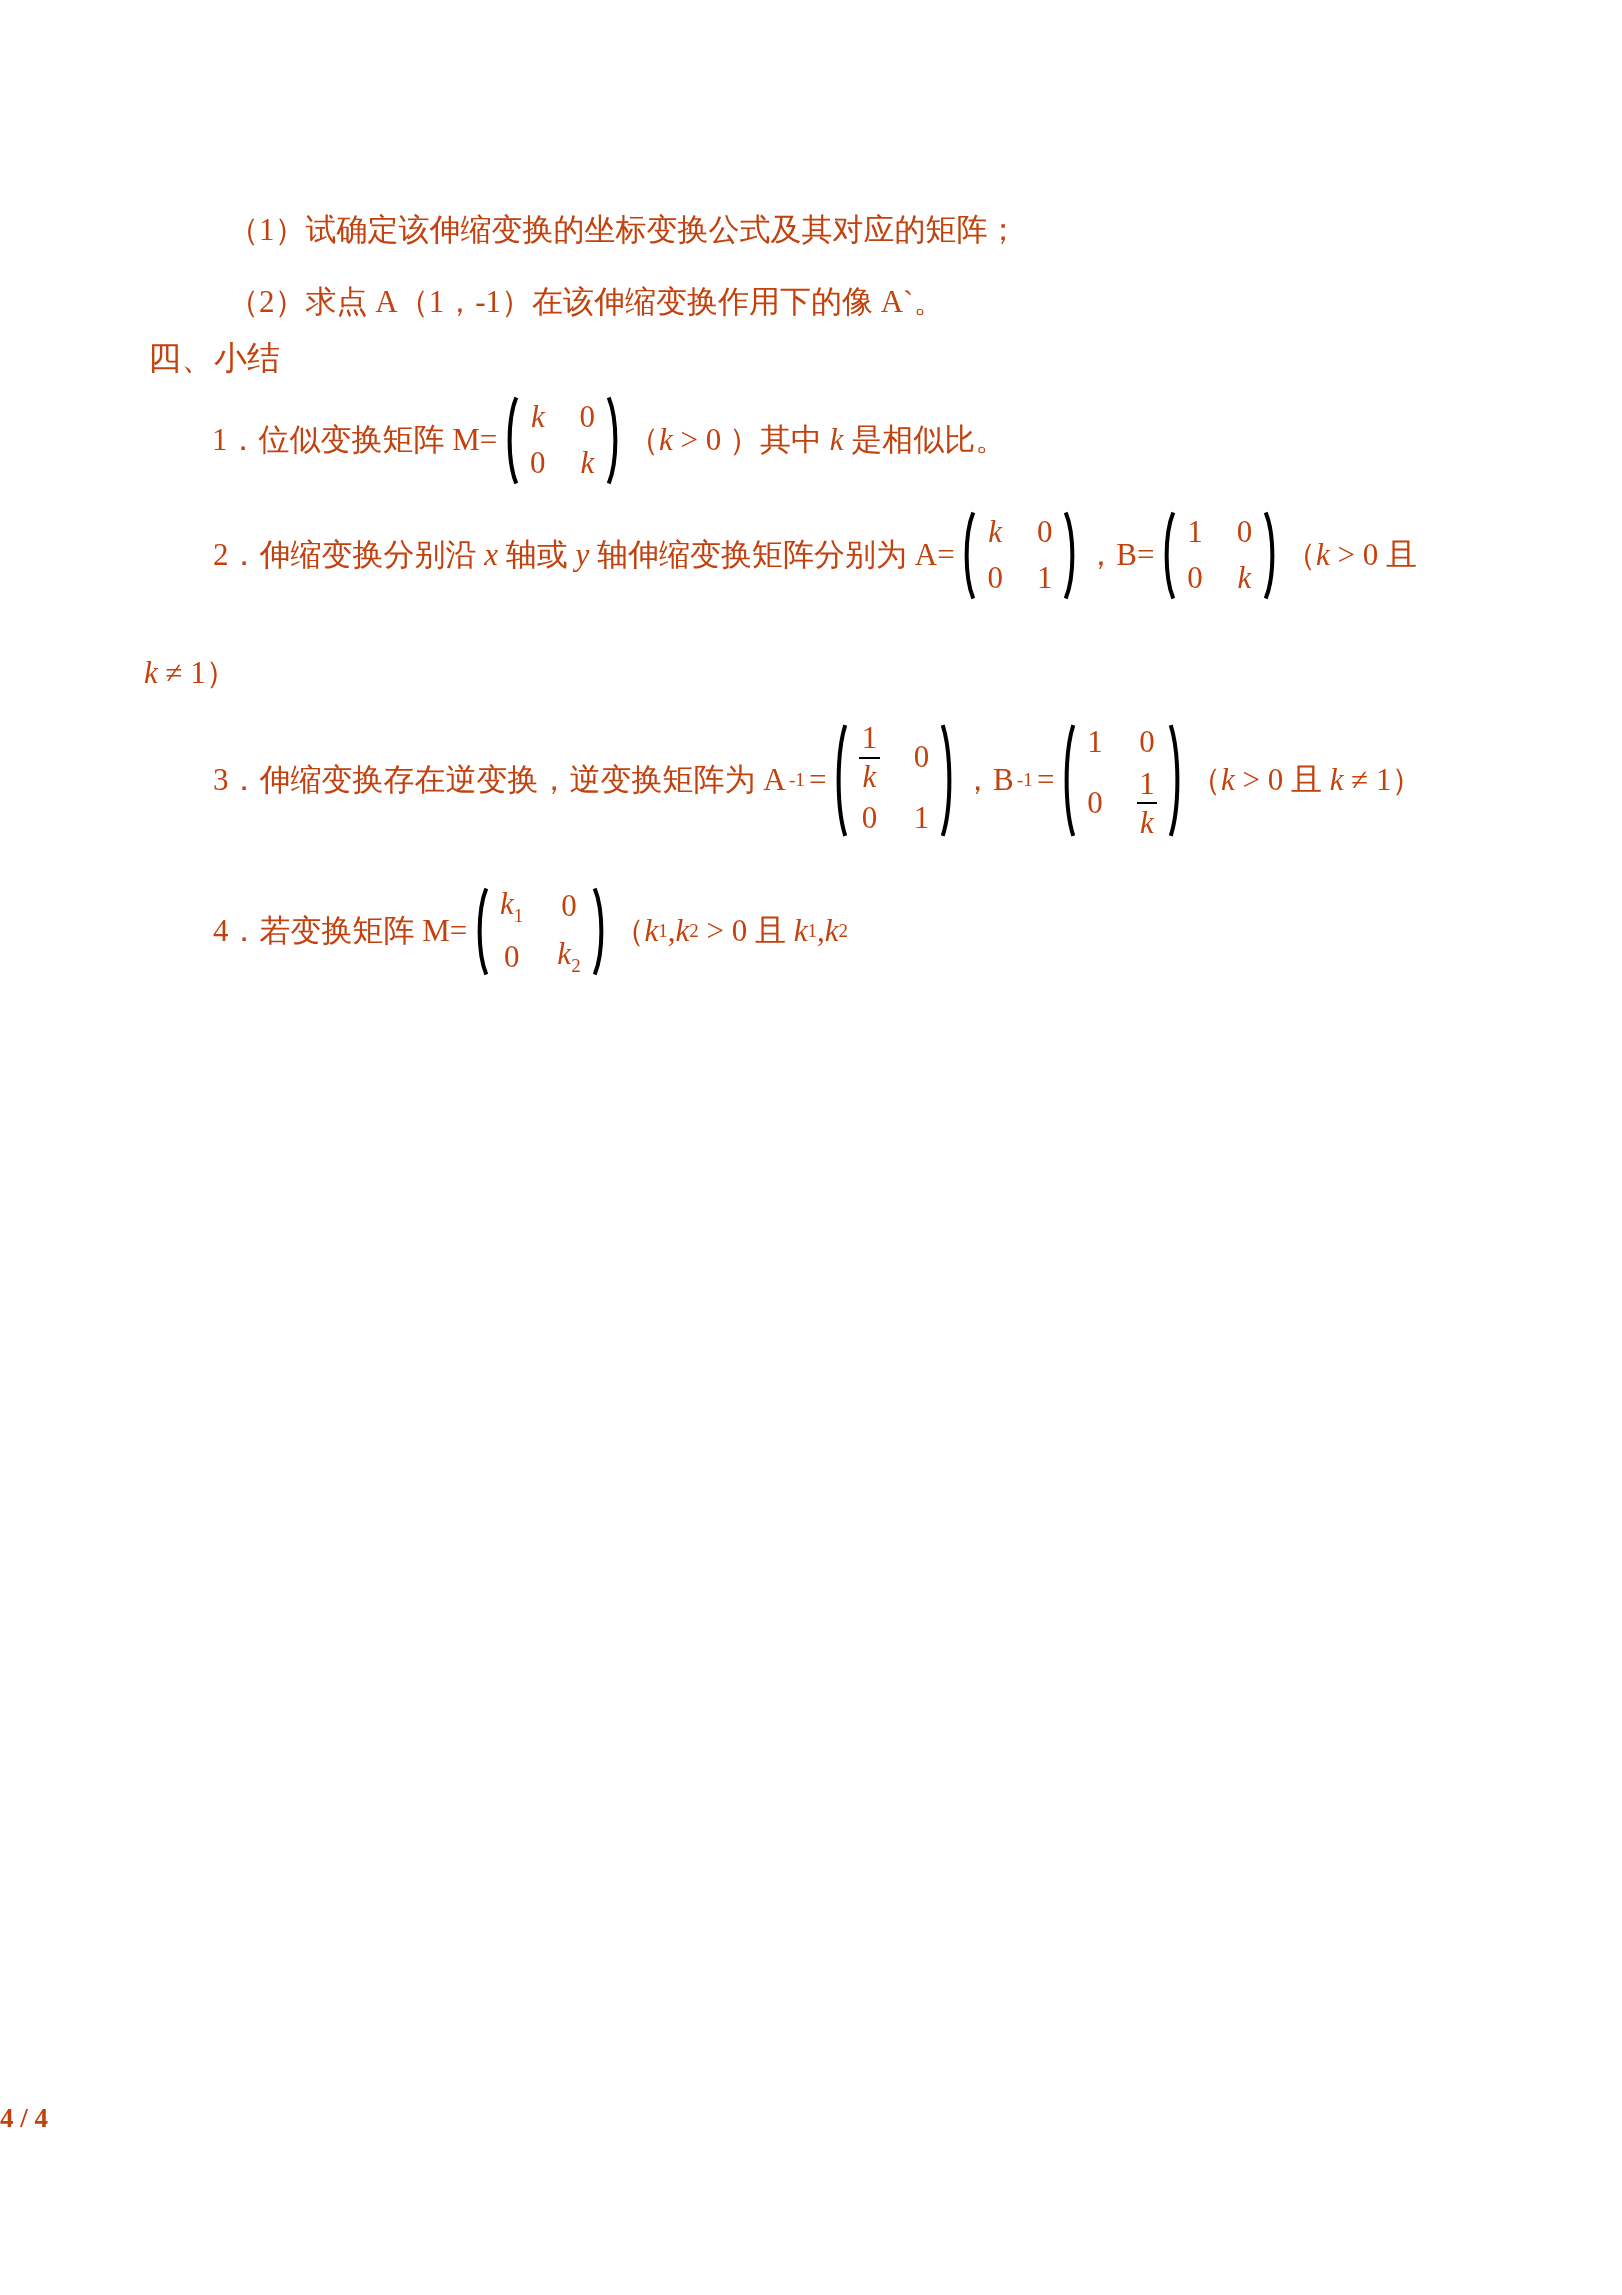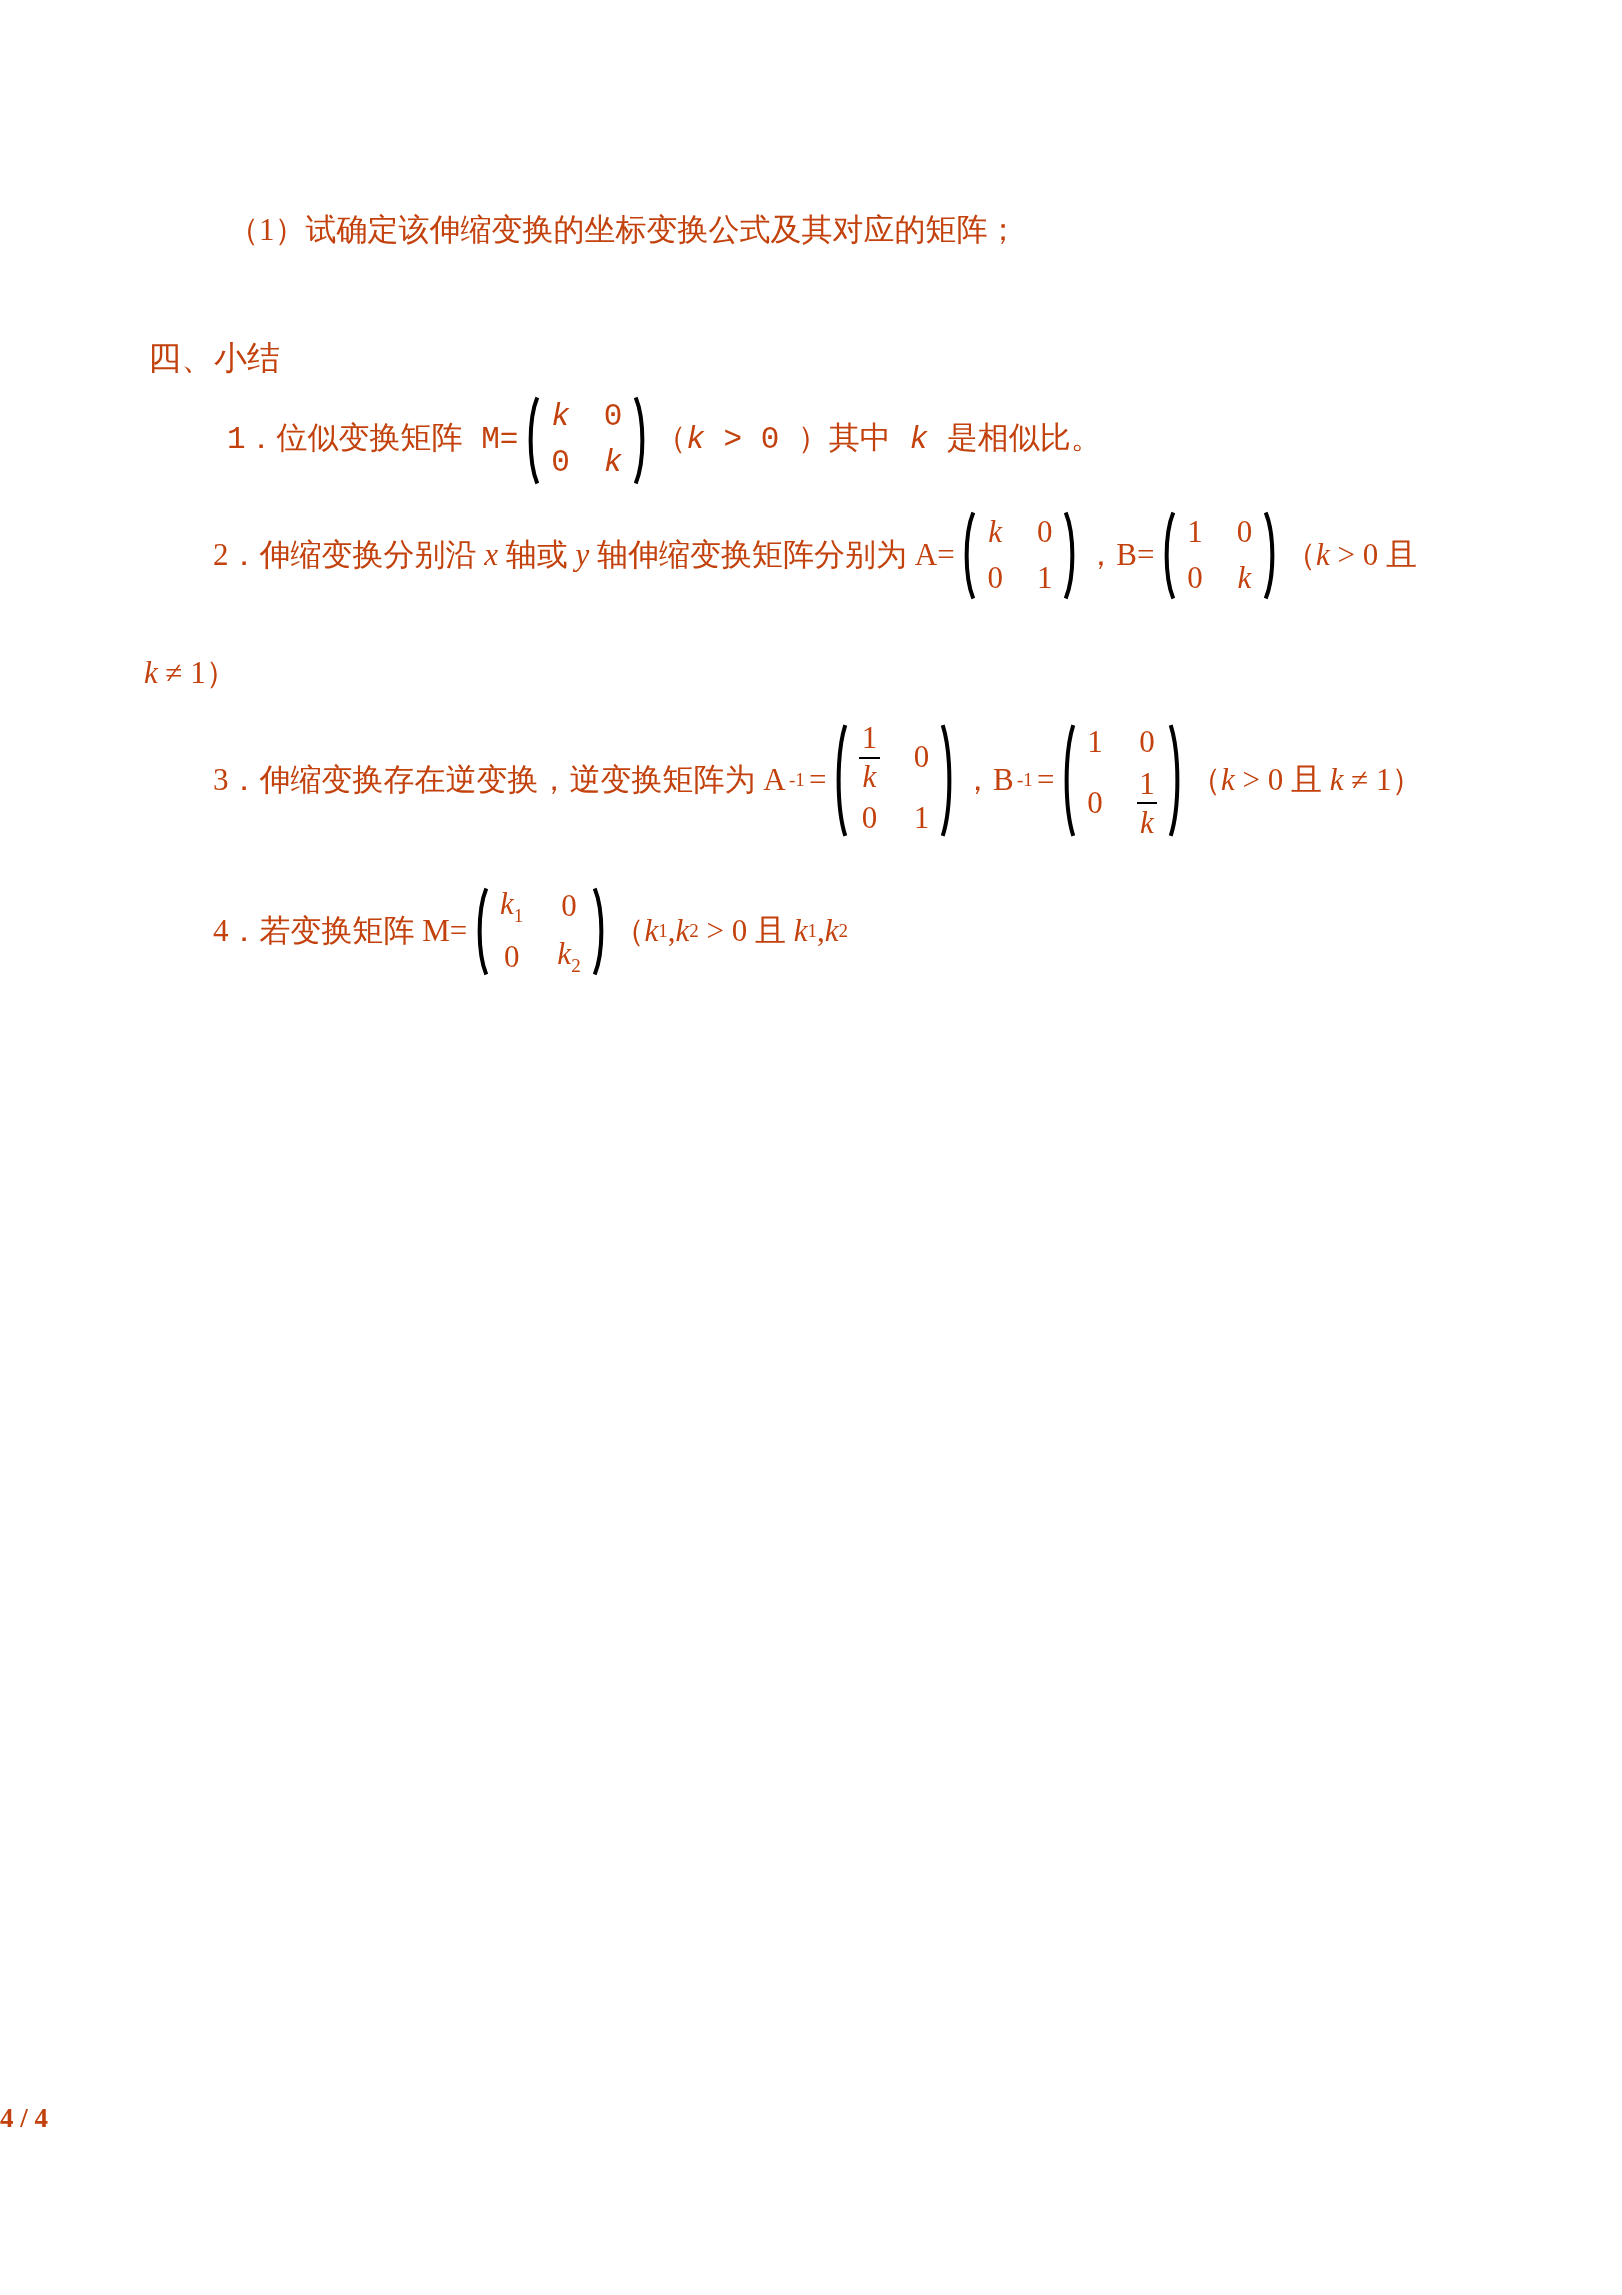--- a/index.html
+++ b/index.html
@@ -34,26 +34,29 @@
   .footer{position:absolute;left:0;width:100%;top:2101px;text-align:left;font-size:27px;font-weight:bold;}
 </style>
 </head>
 <body>
 
 <div class="page">
 
   <div class="abs row" style="left:228px;top:210px;">
     <span>（1）试确定该伸缩变换的坐标变换公式及其对应的矩阵；</span>
   </div>
+  <div class="abs row" style="left:228px;top:282px;">
+    <span>（2）求点 A（1，-1）在该伸缩变换作用下的像 A`。</span>
+  </div>
 
   <div class="abs row heading" style="left:148px;top:337px;">
     <span>四、小结</span>
   </div>
 
-  <div class="abs row" style="left:227px;top:395px;height:91px;font-family:Liberation Mono, monospace;">
+  <div class="abs row" style="left:212px;top:395px;height:91px;">
     <span>1．位似变换矩阵 M=</span>
     <span class="mat m130">
       <svg class="paren" viewBox="0 0 22 150" preserveAspectRatio="none">
           <path d="M18 4 C 5 40 5 110 18 146" fill="none" stroke="#000" stroke-width="4" vector-effect="non-scaling-stroke"></path>
         </svg>
       <span class="grid">
         <span class="v">k</span>
         <span>0</span>
         <span>0</span>
         <span class="v">k</span>

